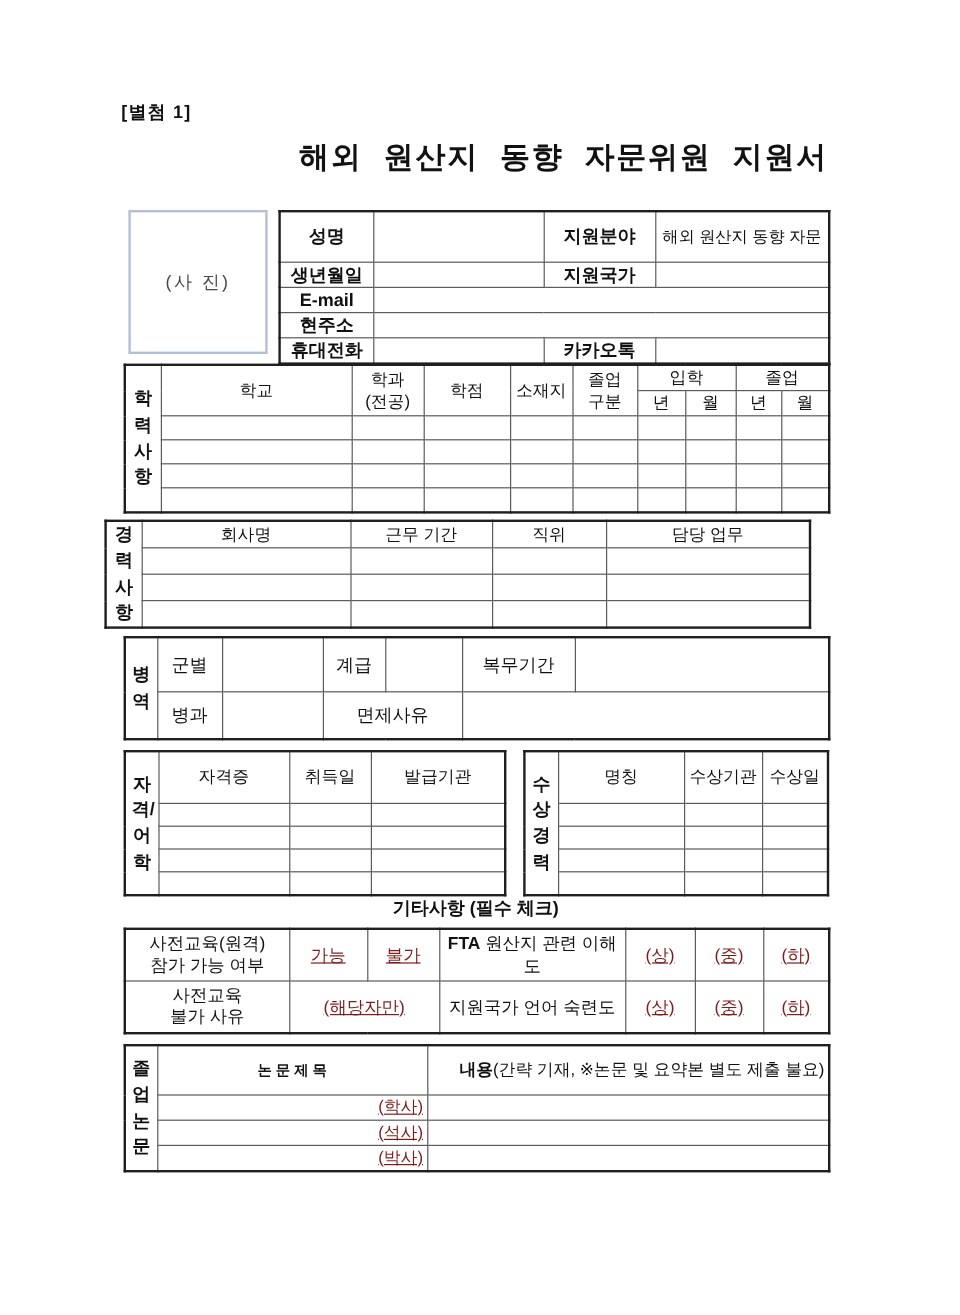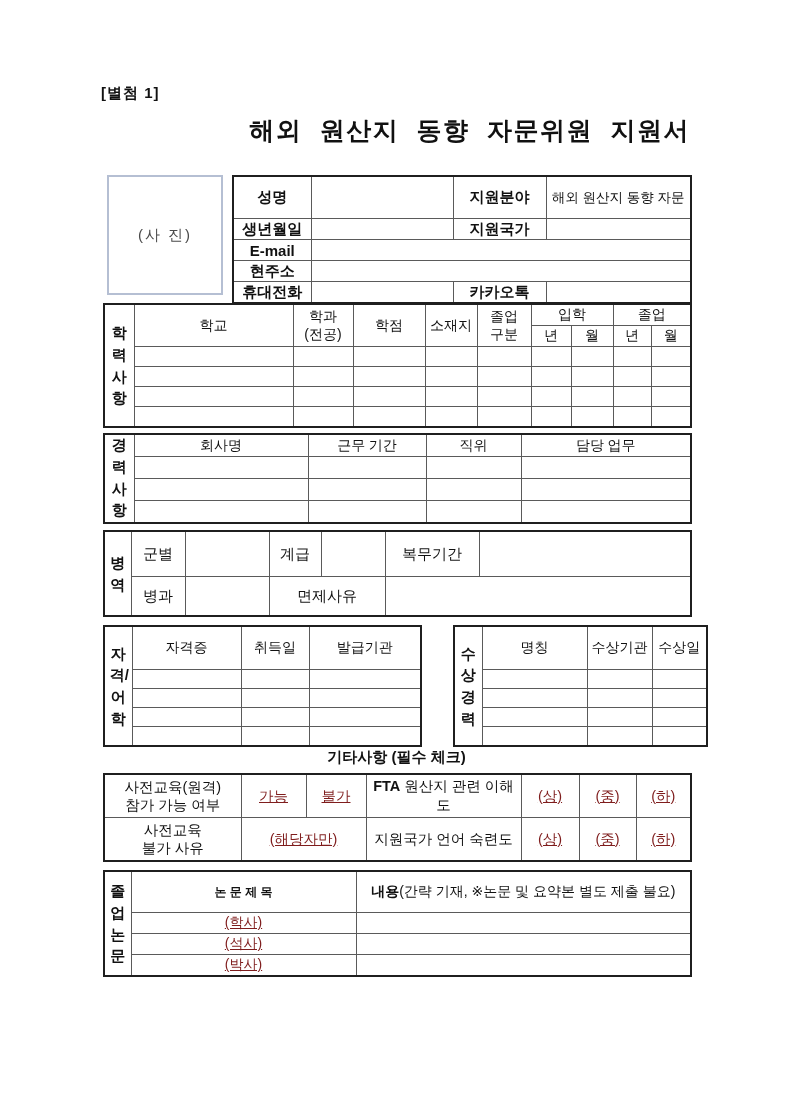--- a/index.html
+++ b/index.html
@@ -16,33 +16,33 @@
   .etc-title{left:103px;top:748px;width:587px;text-align:center;
          font-size:15px;font-weight:bold;}
   
   table{border-collapse:collapse;table-layout:fixed;}
   table.frame{border:2px solid #1f1f1f;}
   td,th{border:1px solid #5a5a5a;padding:0 3px;font-size:14px;font-weight:normal;
         text-align:center;vertical-align:middle;overflow:hidden;}
   .pre{white-space:pre-line;line-height:1.25;}
   .bold{font-weight:bold;}
   .gray{color:#7f1d1d;text-decoration:underline;}
-  .left{text-align:center;}
+  .left{text-align:right;}
   .vlabel{font-weight:bold;font-size:15px;line-height:1.45;padding:0;}
   .vlabel .vtxt{width:17px;margin:0 auto;word-break:break-all;}
   
   .photo{left:107px;top:175px;width:112px;height:116px;border:2px solid #b5bfd3;
          display:flex;align-items:center;justify-content:center;
          font-size:15px;color:#4a4a4a;letter-spacing:2px;}
   
   .personal{left:232px;top:175px;}
   .education{left:103px;top:303px;}
-  .career{left:103px;top:433px;font-family:Liberation Serif, serif;}
+  .career{left:87px;top:433px;}
   .military{left:103px;top:530px;}
-  .qualaward{left:103px;top:625px;display:flex;gap:31px;}
+  .qualaward{left:103px;top:625px;display:flex;gap:14px;}
   .etc{left:103px;top:773px;}
   .thesis{left:103px;top:870px;}
   
   .personal tr.r-big td{height:41px;}
   .personal tr.r-sm td{height:20px;}
   .personal td{font-size:14px;}
   .personal .lab{font-weight:bold;font-size:15px;}
   .education tr.hd td{height:20px;}
   .education tr.dt td{height:19px;}
   .career tr.hd td{height:21px;}

